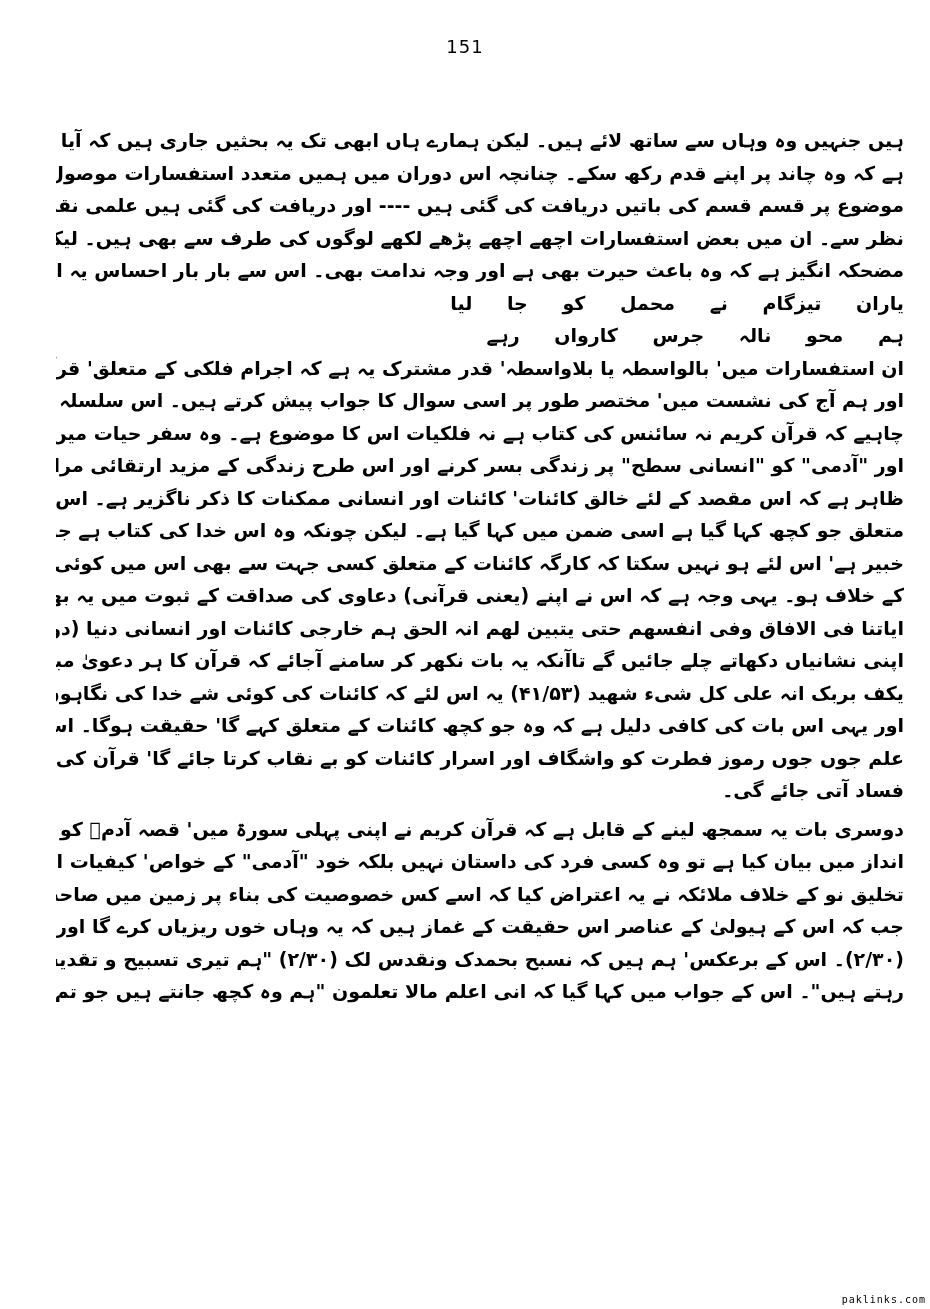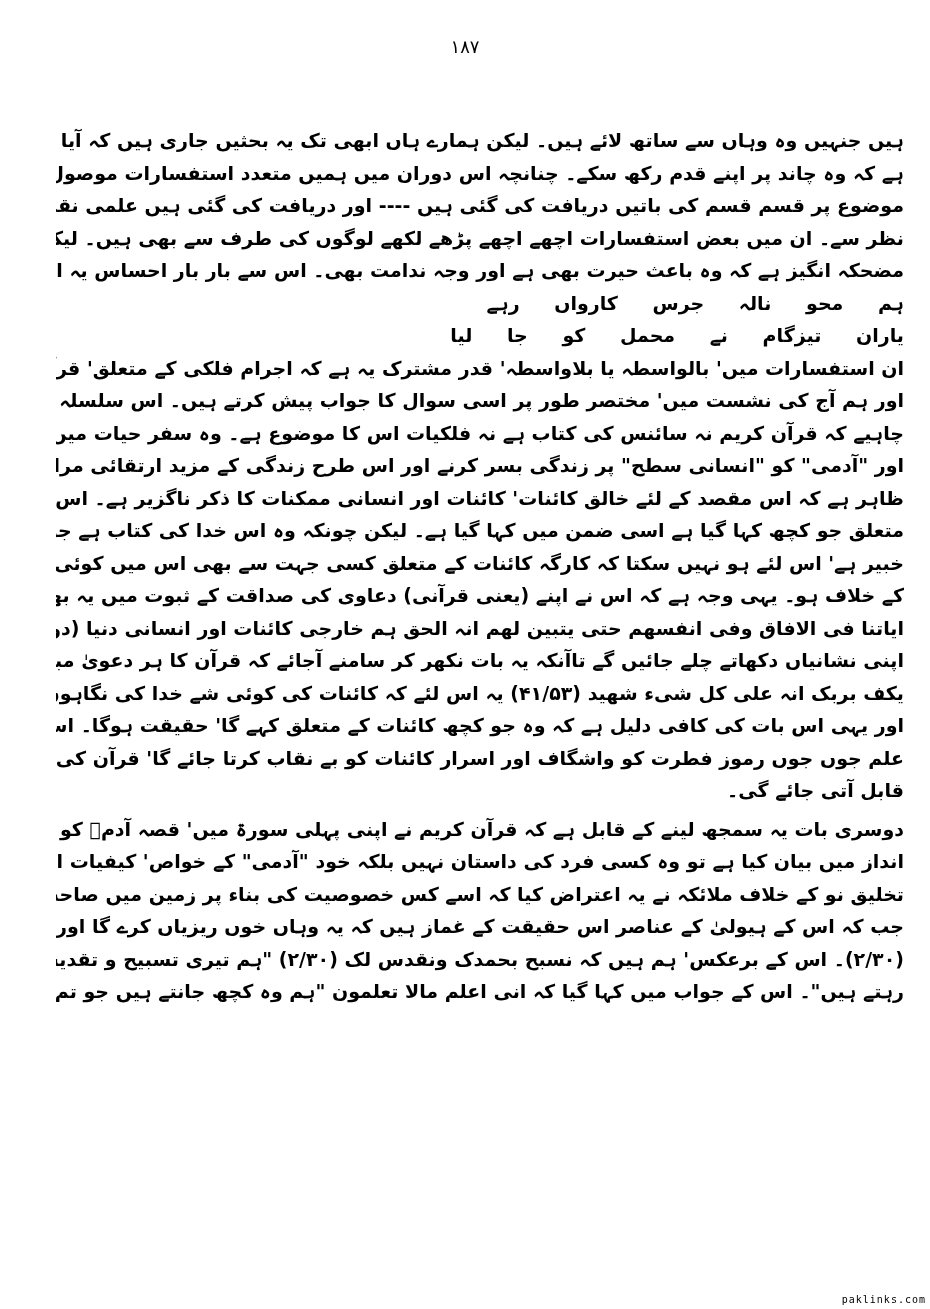--- a/index.html
+++ b/index.html
@@ -77,51 +77,51 @@
       font-family: "DejaVu Sans Mono", monospace;
       font-size: 10px;
       letter-spacing: 1px;
       color: #000000;
       margin-top: 28px;
     }
   </style>
 </head>
 <body>
 
-<div class="page-number">۱۸۷</div>
+<div class="page-number">151</div>
 
 <div class="text-body">
   <div>
     <span class="line">ہیں جنہیں وہ وہاں سے ساتھ لائے ہیں۔ لیکن ہمارے ہاں ابھی تک یہ بحثیں جاری ہیں کہ آیا انسان کے لئے ممکن بھی</span>
     <span class="line">ہے کہ وہ چاند پر اپنے قدم رکھ سکے۔ چنانچہ اس دوران میں ہمیں متعدد استفسارات موصول ہوئے ہیں جن میں اس</span>
     <span class="line">موضوع پر قسم قسم کی باتیں دریافت کی گئی ہیں ---- اور دریافت کی گئی ہیں علمی نقطہ نگاہ سے نہیں بلکہ ' مذہبی زاویہ</span>
     <span class="line">نظر سے۔ ان میں بعض استفسارات اچھے اچھے پڑھے لکھے لوگوں کی طرف سے بھی ہیں۔ لیکن جو کچھ پوچھا گیا ہے وہ ایسا</span>
     <span class="line last">مضحکہ انگیز ہے کہ وہ باعث حیرت بھی ہے اور وجہ ندامت بھی۔ اس سے بار بار احساس یہ ابھرتا ہے کہ</span>
   </div>
 
   <div>
+    <span class="verse v1">یاران تیزگام نے محمل کو جا لیا</span>
     <span class="verse v2">ہم محو نالہ جرس کارواں رہے</span>
-    <span class="verse v1">یاران تیزگام نے محمل کو جا لیا</span>
   </div>
 
   <div>
     <span class="line">ان استفسارات میں' بالواسطہ یا بلاواسطہ' قدر مشترک یہ ہے کہ اجرام فلکی کے متعلق' قرآن کریم نے کیا کہا ہے۔</span>
     <span class="line">اور ہم آج کی نشست میں' مختصر طور پر اسی سوال کا جواب پیش کرتے ہیں۔ اس سلسلہ میں سب سے پہلے' یہ سمجھ لینا</span>
     <span class="line">چاہیے کہ قرآن کریم نہ سائنس کی کتاب ہے نہ فلکیات اس کا موضوع ہے۔ وہ سفر حیات میں انسان کو راہنمائی دیتا ہے</span>
     <span class="line">اور "آدمی" کو "انسانی سطح" پر زندگی بسر کرنے اور اس طرح زندگی کے مزید ارتقائی مراحل طے کرنے کا طریق بتاتا ہے۔</span>
     <span class="line">ظاہر ہے کہ اس مقصد کے لئے خالق کائنات' کائنات اور انسانی ممکنات کا ذکر ناگزیر ہے۔ اس میں "ارض و سما" کے</span>
     <span class="line">متعلق جو کچھ کہا گیا ہے اسی ضمن میں کہا گیا ہے۔ لیکن چونکہ وہ اس خدا کی کتاب ہے جو ارض و سما کا خالق اور علیم و</span>
     <span class="line">خبیر ہے' اس لئے ہو نہیں سکتا کہ کارگہ کائنات کے متعلق کسی جہت سے بھی اس میں کوئی بات آئی ہو اور وہ حقیقت</span>
     <span class="line">کے خلاف ہو۔ یہی وجہ ہے کہ اس نے اپنے (یعنی قرآنی) دعاوی کی صداقت کے ثبوت میں یہ بھی کہا ہے کہ سنریھم</span>
     <span class="line arabic">ایاتنا فی الافاق وفی انفسھم حتی یتبین لھم انہ الحق ہم خارجی کائنات اور انسانی دنیا (دونوں) میں انہیں</span>
     <span class="line">اپنی نشانیاں دکھاتے چلے جائیں گے تاآنکہ یہ بات نکھر کر سامنے آجائے کہ قرآن کا ہر دعویٰ مبنی برحقیقت ہے۔ اولم</span>
     <span class="line arabic">یکف بربک انہ علی کل شیء شھید (۴۱/۵۳) یہ اس لئے کہ کائنات کی کوئی شے خدا کی نگاہوں سے پوشیدہ نہیں</span>
     <span class="line">اور یہی اس بات کی کافی دلیل ہے کہ وہ جو کچھ کائنات کے متعلق کہے گا' حقیقت ہوگا۔ اس کے معنی یہ ہیں کہ انسانی</span>
     <span class="line">علم جوں جوں رموز فطرت کو واشگاف اور اسرار کائنات کو بے نقاب کرتا جائے گا' قرآن کی صداقت' حقیقت بن کر</span>
-    <span class="line last">قابل آتی جائے گی۔</span>
+    <span class="line last">فساد آتی جائے گی۔</span>
   </div>
 
   <span class="para-gap"></span>
 
   <div>
     <span class="line">دوسری بات یہ سمجھ لینے کے قابل ہے کہ قرآن کریم نے اپنی پہلی سورۃ میں' قصہ آدمؑ کو اپنے مخصوص تمثیلی</span>
     <span class="line">انداز میں بیان کیا ہے تو وہ کسی فرد کی داستان نہیں بلکہ خود "آدمی" کے خواص' کیفیات اور ممکنات کا بیان ہے۔ اس</span>
     <span class="line">تخلیق نو کے خلاف ملائکہ نے یہ اعتراض کیا کہ اسے کس خصوصیت کی بناء پر زمین میں صاحب اقتدار بنایا جا رہا ہے</span>
     <span class="line">جب کہ اس کے ہیولیٰ کے عناصر اس حقیقت کے غماز ہیں کہ یہ وہاں خوں ریزیاں کرے گا اور فساد انگیزیاں------</span>
     <span class="line arabic">(۲/۳۰)۔ اس کے برعکس' ہم ہیں کہ نسبح بحمدک ونقدس لک (۲/۳۰) "ہم تیری تسبیح و تقدیس میں مصروف</span>

